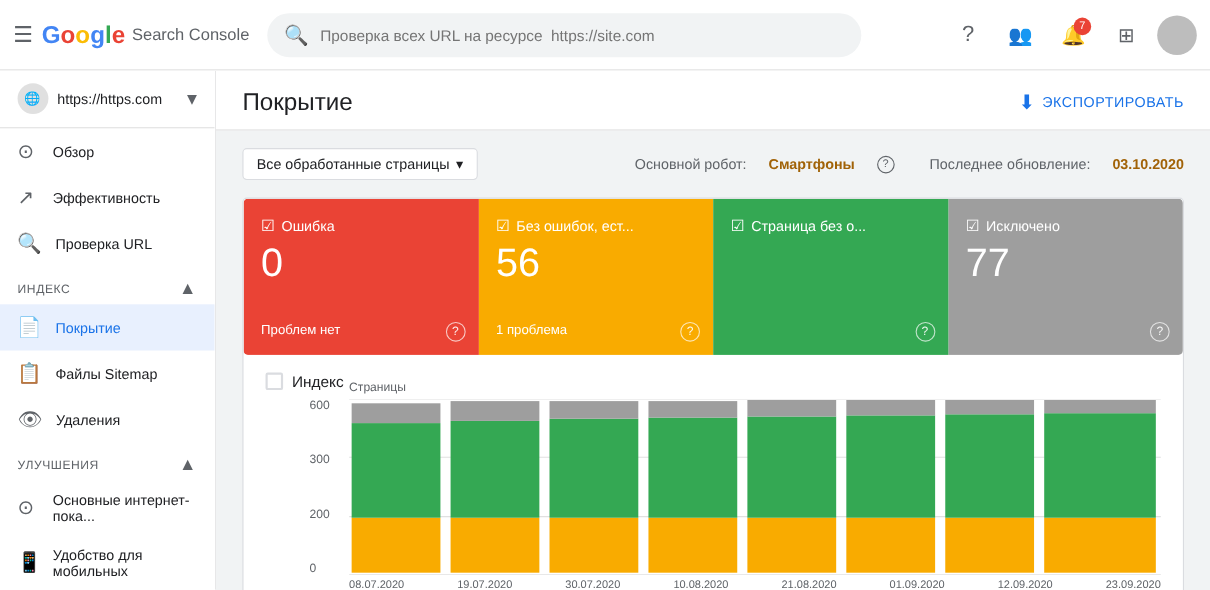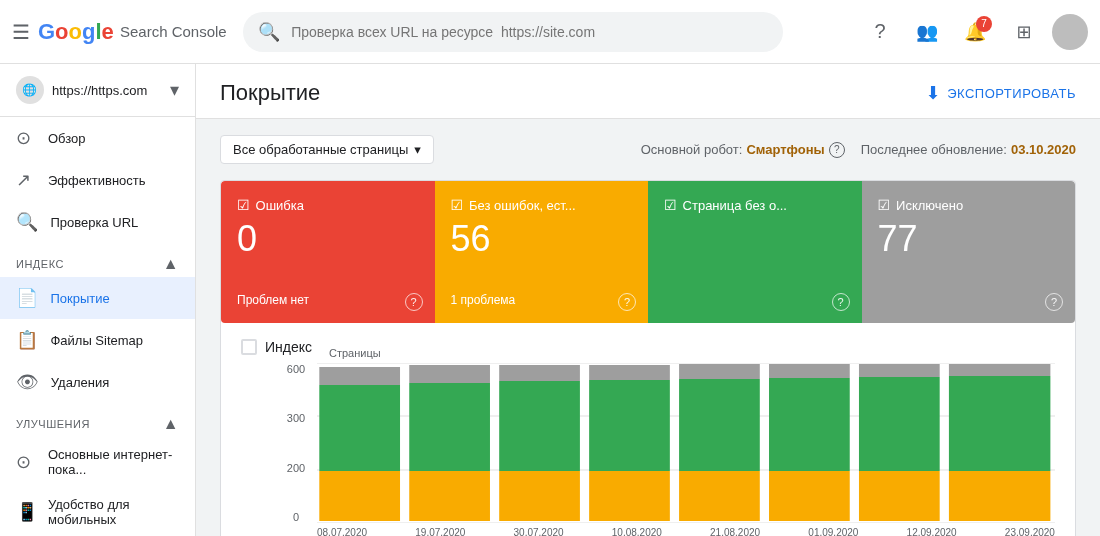--- a/index.html
+++ b/index.html
@@ -194,21 +194,21 @@
       padding: 6px 12px;
       cursor: pointer;
       font-size: 13px;
       color: #202124;
     }
     .filter-info {
       font-size: 13px;
       color: #5f6368;
       display: flex;
       align-items: flex-start;
-      gap: 4px;
+      gap: 20px;
     }
     .filter-info strong { color: #a16207; }
 
     
     .status-cards {
       display: flex;
       border-radius: 4px;
       overflow: hidden;
       margin-bottom: 0;
     }
@@ -429,28 +429,28 @@
           </div>
         </div>
 
         <div class="chart-legend">
           <div class="legend-checkbox"></div>
           <span class="legend-label">Индекс</span>
         </div>
 
         <div class="chart-container">
           <div style="display:flex; padding-left:40px; gap:0;">
-            <div style="display:flex;flex-direction:column;justify-content:space-between;width:36px;text-align:center;padding-right:6px;font-size:11px;color:#5f6368;height:160px;">
+            <div style="display:flex;flex-direction:column;justify-content:space-between;width:36px;text-align:left;padding-right:6px;font-size:11px;color:#5f6368;height:160px;">
               <span>600</span>
               <span>300</span>
               <span>200</span>
               <span>0</span>
             </div>
             <div style="flex:1;position:relative;">
-              <div style="font-size:11px;color:#5f6368;position:absolute;top:-16px;left:12px;">Страницы</div>
+              <div style="font-size:11px;color:#5f6368;position:absolute;top:-16px;left:0;">Страницы</div>
               <svg viewBox="0 0 640 160" preserveAspectRatio="none" style="width:100%;height:160px;display:block;">
 
                 <line x1="0" y1="0" x2="640" y2="0" stroke="#e0e0e0" stroke-width="1"></line>
                 <line x1="0" y1="53" x2="640" y2="53" stroke="#e0e0e0" stroke-width="1"></line>
                 <line x1="0" y1="107" x2="640" y2="107" stroke="#e0e0e0" stroke-width="1"></line>
                 <line x1="0" y1="160" x2="640" y2="160" stroke="#e0e0e0" stroke-width="1"></line>
 
                 <rect x="2" y="108" width="70" height="50" fill="#f9ab00"></rect>
                 <rect x="2" y="22" width="70" height="86" fill="#34a853"></rect>
                 <rect x="2" y="4" width="70" height="18" fill="#9e9e9e"></rect>

